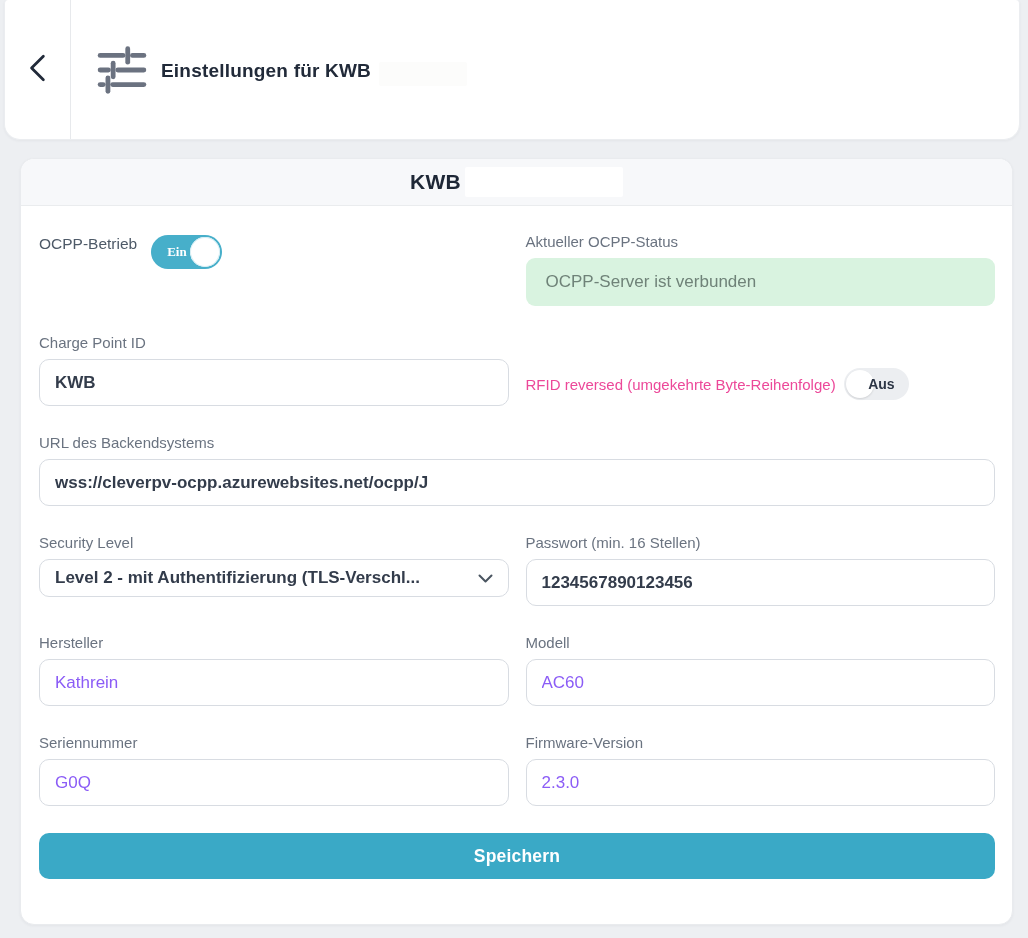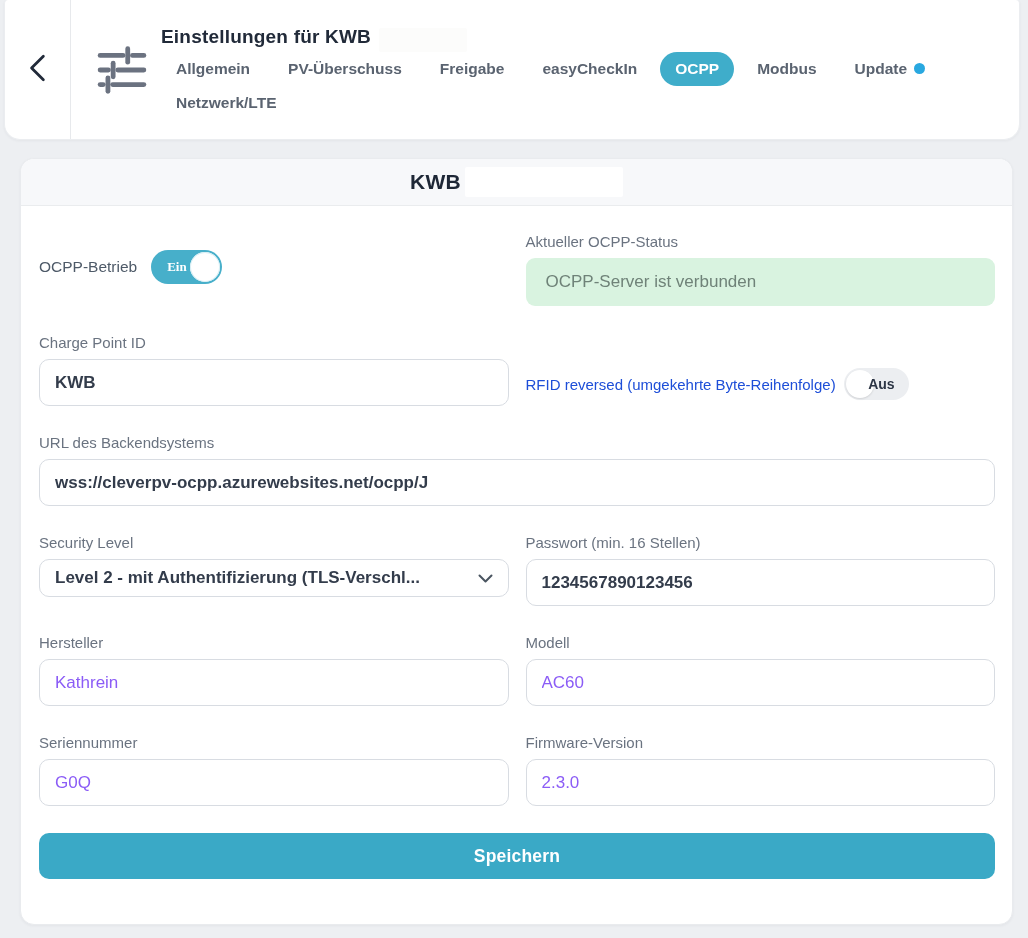--- a/index.html
+++ b/index.html
@@ -99,24 +99,24 @@
   }
 
   
   .status-box {
     height:48px; background:#d9f3e0; border-radius:9px;
     display:flex; align-items:center; padding:0 20px;
     font-size:17px; font-weight:500; color:#6f8278;
   }
 
   
-  .toggle-row { display:flex; align-items:center; gap:14px; margin-top:18px; }
+  .toggle-row { display:flex; gap:14px; margin-top:3px; }
   .toggle-row .inline-label { font-size:15.5px; color:#4e5a68; }
   .rfid-cell { align-self:end; display:flex; align-items:center; gap:8px; margin-bottom:6px; }
-  .rfid-cell .inline-label { font-size:15px; color:#1d4ed8;text-align:center; }
+  .rfid-cell .inline-label { font-size:15px; color:#ec4899;text-align:center; }
 
   .toggle { position:relative; border-radius:17px; cursor:pointer; flex:0 0 auto; }
   .toggle .knob { position:absolute; top:2px; background:#fff; border-radius:50%; }
   .toggle .t-label { position:absolute; top:50%; transform:translateY(-50%); font-size:13px; font-weight:700; }
   .toggle.on { width:71px; height:34px; background:#47afca; }
   .toggle.on .knob { right:2px; width:30px; height:30px; box-shadow:inset 0 0 0 1px #d7eef4; }
   .toggle.on .t-label { left:16px; color:#fff;font-family:Liberation Serif, serif; }
   .toggle.off { width:65px; height:32px; background:#eceef1; }
   .toggle.off .knob { left:2px; width:28px; height:28px; box-shadow:0 1px 2px rgba(0,0,0,.12); }
   .toggle.off .t-label { right:14px; color:#2c3545; font-size:14px; }
@@ -152,33 +152,20 @@
         <line x1="3" y1="37" x2="6" y2="37"></line>
           <line x1="15" y1="37" x2="45" y2="37"></line>
         <line x1="10.5" y1="30.5" x2="10.5" y2="43.5"></line>
       </svg>
     </div>
     <div class="header-text-col">
       <div class="page-title">
         <span>Einstellungen für KWB</span>
         <span class="title-patch"></span>
       </div>
-      <div class="tabs">
-        <span class="tab">Allgemein</span>
-        <span class="tab">PV-Überschuss</span>
-        <span class="tab">Freigabe</span>
-        <span class="tab">easyCheckIn</span>
-        <span class="tab active">OCPP</span>
-        <span class="tab">Modbus</span>
-        <span class="tab">
-          <span>Update</span>
-          <span class="badge-dot"></span>
-        </span>
-        <span class="tab">Netzwerk/LTE</span>
-      </div>
     </div>
   </div>
 </div>
 
 <div class="main-card">
   <div class="card-header">
     <span class="card-title">KWB</span>
     <span class="card-title-patch"></span>
   </div>
 

